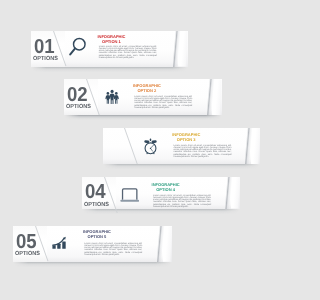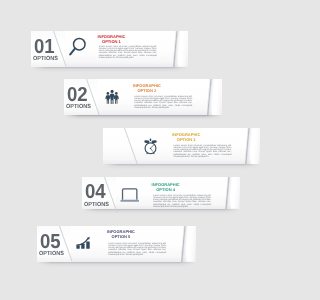--- a/index.html
+++ b/index.html
@@ -115,21 +115,21 @@
           <path d="M3.3 15.9V2.6a1.5 1.5 0 0 1 1.5-1.5h16.4a1.5 1.5 0 0 1 1.5 1.5v13.3" fill="none" stroke="#556272" stroke-width="1.75"></path>
           <rect x="0.3" y="15.9" width="25.4" height="2.6" rx="1.3" fill="#8d99a6"></rect>
         </svg></div>
   <div class="ttl" style="left:69.6px;top:6.9px;width:28px;color:#2f9e80"><span>INFOGRAPHIC</span><br><span>OPTION 4</span></div>
   <div class="body" style="left:71.0px;top:18.1px;width:58px;">Lorem ipsum dolor sit amet, consectetuer adipiscing elit. Aenean commodo ligula eget dolor. Aenean massa. Cum sociis natoque penatibus et magnis dis parturient montes, nascetur ridiculus mus. Donec quam felis, ultricies nec, pellentesque eu, pretium quis, sem. Nulla consequat massa quis enim. Donec pede justo.</div>
   <div class="fold" style="width:15.0px;">
     <div class="curl"></div>
     <div class="crease"></div>
   </div>
 </div>
-<div class="band" style="left:37px;top:226.4px;width:159.2px;height:35.3px;">
+<div class="band" style="left:13px;top:226.4px;width:159.2px;height:35.3px;">
   <div class="shadow"></div>
   <div class="ribbon"></div>
   <div class="numbox" style="width:34.0px">
     <div class="numtxt num" style="left:3.0px;top:5.4px">05</div>
     <div class="numtxt opt" style="left:1.5px;top:25.1px">OPTIONS</div>
   </div>
   <div class="sep" style="left:21.6px;top:0;height:35.3px;transform:skewX(19.5deg);transform-origin:top left;"></div>
   <div class="icon" style="left:39.1px;top:9.9px;width:14.6px;height:12.9px;"><svg viewBox="0 0 26 23" width="100%" height="100%">
           <g fill="#33495c">
             <rect x="0.7" y="16.4" width="5.9" height="6.3" rx="0.6"></rect>

